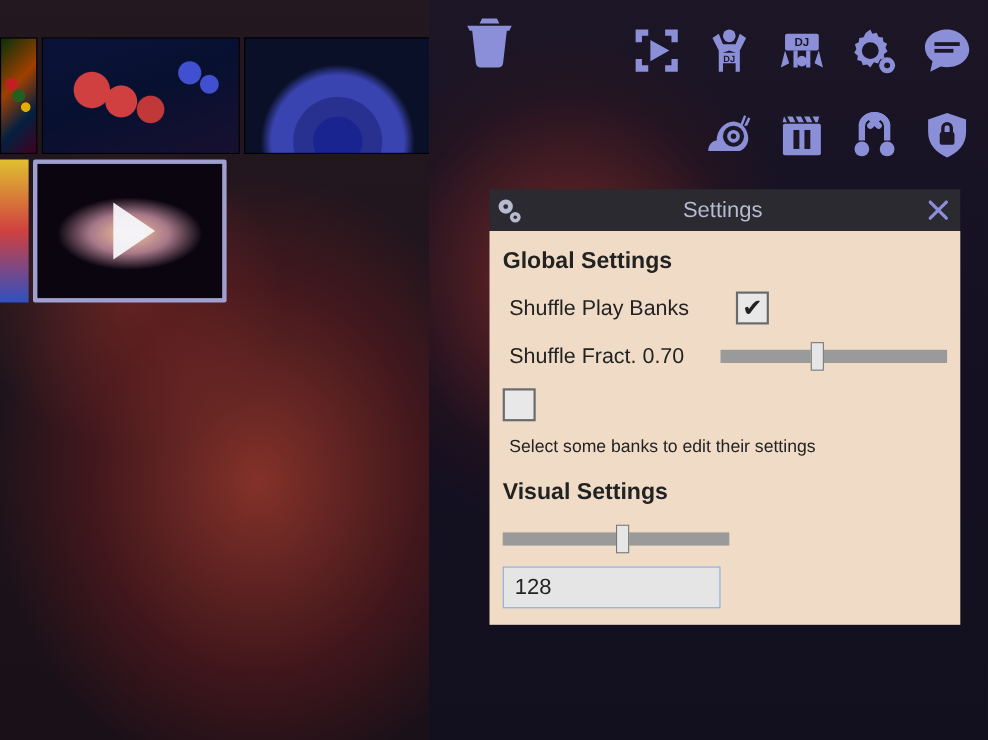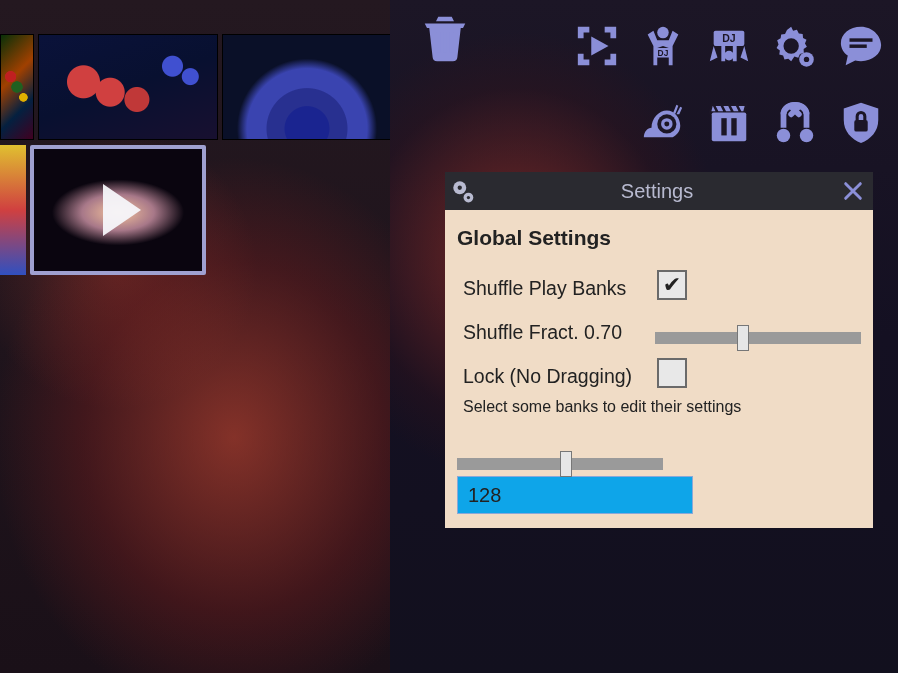--- a/index.html
+++ b/index.html
@@ -99,41 +99,41 @@
   .settings-hdr-title { flex:1; text-align:center; }
   .settings-hdr-close { width: 40px; display:flex; justify-content:center; cursor:pointer; }
   .settings-body {
     background: #f0dcc6;
     padding: 10px 12px 10px 12px;
     color: #222;
     font-size: 19.5px;
   }
   .sec-h { font-weight: 700; font-size: 21px; margin: 6px 0 10px 0; }
   .row {
-    display: flex; align-items: flex-end;
-    min-height: 40px; margin-bottom: 4px;
+    display: flex; align-items: center;
+    min-height: 40px; margin-bottom: 4px; gap: 12px;
   }
   .row .lbl { width: 200px; padding-left: 6px; }
   .row .ctl { flex:1; display:flex; align-items:center; }
   .chk {
     width: 30px; height: 30px; background: #e8e8e8;
     border: 2px solid #6a6a6a; display:flex; align-items:center; justify-content:center;
   }
   .chk-mark { font-size: 22px; line-height:1; }
   .slider {
     width: 206px; height: 12px; background: #9a9a9a; position: relative;
   }
   .slider .knob {
     position:absolute; top:-7px; width:12px; height:26px;
     background: #e6e6e6; border:1px solid #777;
   }
   .hint { padding: 6px 6px 14px 6px; font-size: 16px; }
   .bpm-input {
-    width: 236px; height: 38px;
-    background: #0ea5e9; border: 1px solid #8aa8d8;
+    width: 198px; height: 38px;
+    background: #e5e5e5; border: 1px solid #8aa8d8;
     padding: 0 10px; font-size: 20px; color:#222;
   }
 </style>
 </head>
 <body>
 
 <div class="left">
   <div class="thumb-row">
     <div class="thumb fractal-a"></div>
     <div class="thumb fractal-b" style="width:180px"></div>
@@ -275,28 +275,28 @@
         <span>0.70</span>
       </div>
       <div class="ctl">
         <div class="slider">
           <div class="knob" style="left:40%"></div>
         </div>
       </div>
     </div>
 
     <div class="row">
-      <div class="lbl">Lock (No Dragging)</div>
       <div class="ctl">
         <div class="chk"></div>
       </div>
     </div>
 
     <div class="hint">Select some banks to edit their settings</div>
 
+    <div class="sec-h">Visual Settings</div>
 
     <div class="row">
       <div class="ctl">
         <div class="slider">
           <div class="knob" style="left:50%"></div>
         </div>
       </div>
     </div>
 
     <div class="row">

